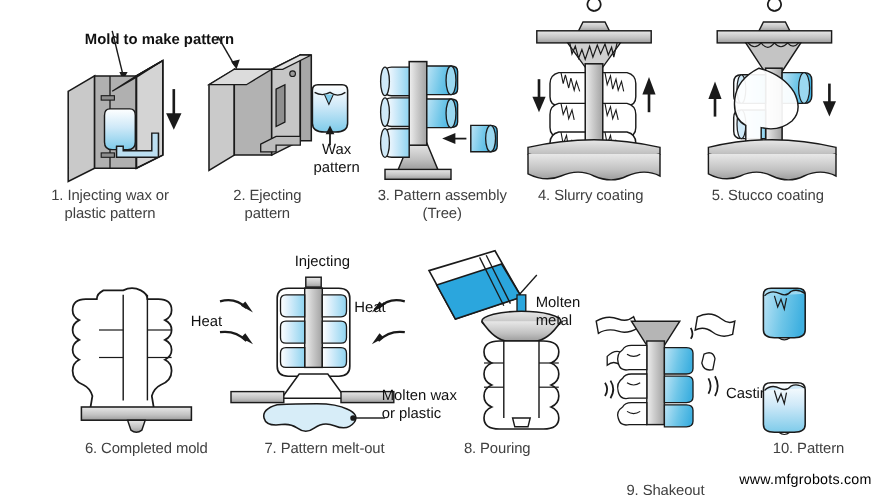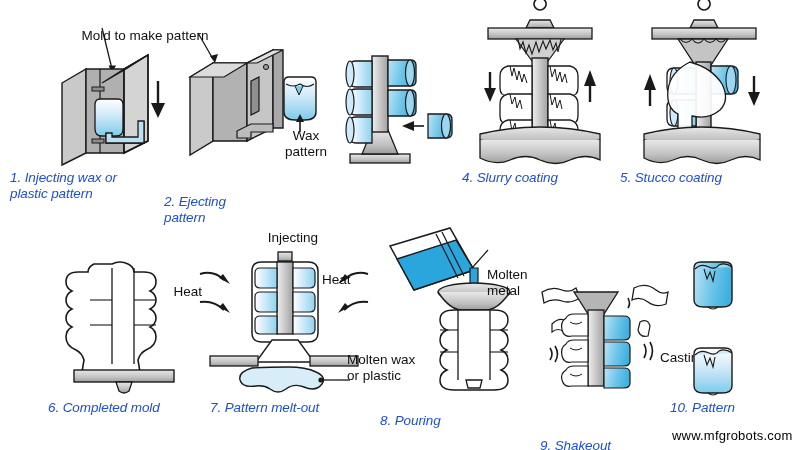--- a/index.html
+++ b/index.html
@@ -22,26 +22,26 @@
   .step {
     position: absolute;
   }
   .art {
     position: absolute;
     left: 0;
     top: 0;
   }
   .caption {
     position: absolute;
+    text-align: center;
     font-size: 13.5px;
     line-height: 15.5px;
-    color: #1d4ed8;
+    color: #404040;
     letter-spacing: -0.1px;
     white-space: pre-line;
-    font-style: italic;
   }
   .annot {
     position: absolute;
     font-size: 13.5px;
     line-height: 15.5px;
     color: #111111;
     white-space: pre-line;
   }
   .annot.center { text-align: center; }
   .annot.right { text-align: right; }
@@ -109,21 +109,21 @@
       <path d="M60,74 q-5,0 -5,6 l0,24 q0,7 7,7 l14,0 q7,0 7,-7 l0,-24 q0,-6 -5,-6 z" fill="url(#gWaxV)" stroke="#1a1a1a" stroke-width="1.3"></path>
 
       <path d="M66,108 L66,118 L104,118 L104,96" fill="none" stroke="#1a1a1a" stroke-width="1.3"></path>
       <path d="M72,108 L72,112 L98,112 L98,96 L104,96 L104,118 L66,118 L66,108 Z" fill="#bcdff1" stroke="#1a1a1a" stroke-width="1.3"></path>
 
       <line x1="118" y1="56" x2="118" y2="84" stroke="#1a1a1a" stroke-width="2.4"></line>
       <polygon points="118,93 111,78 125,78" fill="#1a1a1a"></polygon>
     </svg>
   </div>
 
-  <div class="annot center" style="left:40px; top:28px; width:210px;">Mold to make pattern</div>
+  <div class="annot center" style="left:40px; top:28px; width:210px;font-weight:bold;">Mold to make pattern</div>
 
   <div class="caption" style="left:10px; top:170px; width:180px;">1. Injecting wax or
 plastic pattern</div>
 
   <div class="step" style="left:185px; top:45px; width:130px; height:120px;">
     <svg class="art" width="130" height="120" viewBox="0 0 130 120">
 
       <path d="M13,-12 L28,14" stroke="#1a1a1a" stroke-width="1.3" fill="none"></path>
       <polygon points="30,18 25,11 33,9" fill="#1a1a1a"></polygon>
 
@@ -151,21 +151,21 @@
       <path d="M10,12 q7,4 14,0 q7,5 14,0" fill="none" stroke="#1a1a1a" stroke-width="1.2"></path>
       <path d="M19,14 l4,9 l4,-9" fill="#7fcdec" stroke="#1a1a1a" stroke-width="1"></path>
       <line x1="24" y1="48" x2="24" y2="60" stroke="#1a1a1a" stroke-width="1.6"></line>
       <polygon points="24,42 20,50 28,50" fill="#1a1a1a"></polygon>
     </svg>
   </div>
 
   <div class="annot center" style="left:272px; top:128px; width:68px;">Wax
 pattern</div>
 
-  <div class="caption" style="left:164px; top:170px; width:130px;margin-top:24px;">2. Ejecting
+  <div class="caption" style="left:178px; top:170px; width:130px;">2. Ejecting
 pattern</div>
 
   <div class="step" style="left:340px; top:50px; width:120px; height:118px;">
     <svg class="art" width="120" height="118" viewBox="0 0 120 118">
 
       <rect x="10" y="104" width="60" height="9" fill="url(#gSteelV)" stroke="#1a1a1a" stroke-width="1.3"></rect>
       <polygon points="22,104 32,80 48,80 58,104" fill="url(#gSteelV)" stroke="#1a1a1a" stroke-width="1.3"></polygon>
 
       <rect x="32" y="6" width="16" height="76" fill="url(#gSteel)" stroke="#1a1a1a" stroke-width="1.4"></rect>
 
@@ -185,20 +185,22 @@
         <ellipse cx="70" cy="53" rx="4.5" ry="13" fill="#9bd8f0" stroke="#1a1a1a" stroke-width="1.2"></ellipse>
       </g>
 
       <path d="M88,64 l18,0 q6,0 6,5 l0,14 q0,5 -6,5 l-18,0 z" fill="url(#gWaxDeep)" stroke="#1a1a1a" stroke-width="1.3"></path>
       <ellipse cx="106" cy="76" rx="4.5" ry="12" fill="#9bd8f0" stroke="#1a1a1a" stroke-width="1.2"></ellipse>
       <line x1="84" y1="76" x2="70" y2="76" stroke="#1a1a1a" stroke-width="1.6"></line>
       <polygon points="62,76 74,71 74,81" fill="#1a1a1a"></polygon>
     </svg>
   </div>
 
+  <div class="caption" style="left:322px; top:170px; width:160px;">3. Pattern assembly
+(Tree)</div>
 
   <div class="step" style="left:470px; top:6px; width:140px; height:160px;">
     <svg class="art" width="140" height="160" viewBox="0 0 140 160">
 
       <path d="M70,4 a6,6 0 1,1 0.1,0" fill="none" stroke="#1a1a1a" stroke-width="1.6"></path>
       <polygon points="60,14 80,14 84,22 56,22" fill="url(#gSteelV)" stroke="#1a1a1a" stroke-width="1.3"></polygon>
 
       <rect x="18" y="22" width="104" height="11" fill="url(#gSteelV)" stroke="#1a1a1a" stroke-width="1.3"></rect>
 
       <path d="M46,33 l48,0 l-16,22 l-16,0 z" fill="#d0d0d0" stroke="#1a1a1a" stroke-width="1.2"></path>
@@ -380,21 +382,21 @@
       <line x1="52" y1="124" x2="70" y2="124" stroke="#1a1a1a" stroke-width="1.1"></line>
       <line x1="102" y1="102" x2="120" y2="102" stroke="#1a1a1a" stroke-width="1.1"></line>
       <line x1="102" y1="124" x2="120" y2="124" stroke="#1a1a1a" stroke-width="1.1"></line>
       <path d="M78,152 l16,0 l-2,8 l-12,0 z" fill="#ffffff" stroke="#1a1a1a" stroke-width="1.3"></path>
     </svg>
   </div>
 
   <div class="annot" style="left:487px; top:248px; width:70px;margin-top:19px;">Molten
 metal</div>
 
-  <div class="caption" style="left:380px; top:400px; width:120px;margin-top:13px;">8. Pouring</div>
+  <div class="caption" style="left:392px; top:400px; width:120px;">8. Pouring</div>
 
   <div class="step" style="left:540px; top:282px; width:130px; height:118px;">
     <svg class="art" width="130" height="118" viewBox="0 0 130 118">
 
       <path d="M2,10 q10,-6 20,-2 q8,3 14,-2 l4,10 q-10,6 -18,3 q-10,-3 -18,2 z" fill="#ffffff" stroke="#1a1a1a" stroke-width="1.3"></path>
       <path d="M94,6 q12,-6 22,2 q6,5 12,2 l-2,12 q-10,4 -18,-2 q-8,-6 -16,-2 z" fill="#ffffff" stroke="#1a1a1a" stroke-width="1.3"></path>
       <path d="M12,42 q8,-8 16,-2 q4,4 8,0 l2,10 q-8,6 -14,0 q-6,-5 -12,0 z" fill="#ffffff" stroke="#1a1a1a" stroke-width="1.2"></path>
       <path d="M100,40 q8,-4 10,4 l-2,10 q-8,2 -10,-6 z" fill="#ffffff" stroke="#1a1a1a" stroke-width="1.2"></path>
 
       <path d="M34,10 l44,0 l-14,22 l-16,0 z" fill="#b5b5b5" stroke="#1a1a1a" stroke-width="1.3"></path>

